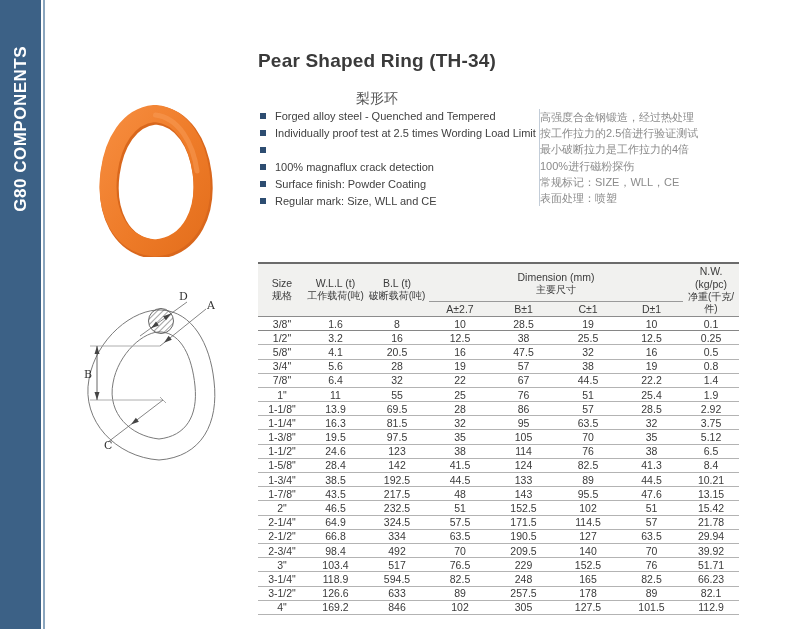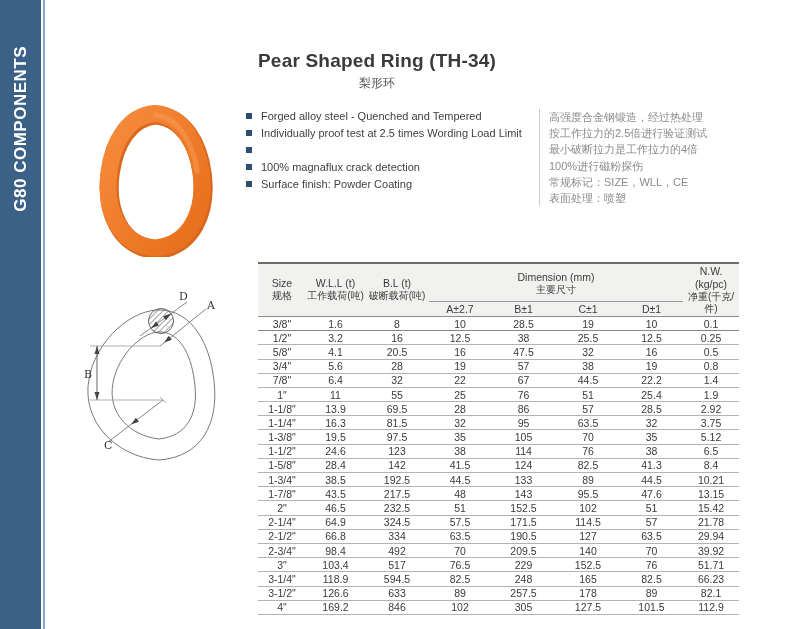--- a/index.html
+++ b/index.html
@@ -12,29 +12,29 @@
   .sidebar-text {
     position:absolute; top:46px; left:50%;
     transform:translateX(-50%) rotate(180deg);
     writing-mode:vertical-rl;
     color:#ffffff; font-size:17px; font-weight:bold; letter-spacing:0.5px; white-space:nowrap;
   }
 
   
   .title-block { position:absolute; left:258px; top:50px;text-align:center; }
   .title-block h1 { font-size:19px; font-weight:bold; color:#3a3a3a; letter-spacing:0.2px; }
-  .title-cn { margin-top:3px; font-size:12px; color:#565656; }
-
-  
-  .features { position:absolute; left:246px; top:108px; list-style:none; }
+  .title-cn { margin-top:18px; font-size:14px; color:#565656; }
+
+  
+  .features { position:absolute; left:260px; top:108px; list-style:none; }
   .features li { height:17px; line-height:17px; font-size:11px; color:#3f3f3f; white-space:nowrap; }
   .features .sq { display:inline-block; width:6px; height:6px; background:#2d4d71; margin-right:9px; position:relative; top:-1px; }
 
   
-  .cn-block { position:absolute; left:539px; top:109px; border-left:1px solid #c3cdd8; padding-left:9px; }
+  .cn-block { position:absolute; left:539px; top:109px; border-left:1px solid #c3cdd8; }
   .cn-line { height:16.2px; line-height:16.2px; font-size:11px; color:#8b8b8b; white-space:nowrap; }
 
   
   .photo { position:absolute; left:93px; top:103px; width:122px; height:154px; }
   .diagram { position:absolute; left:60px; top:283px; width:185px; height:225px; }
 
   
   .spec-table { position:absolute; left:258px; top:262px; width:481px; border-collapse:collapse; table-layout:fixed; border-top:2px solid #6b6b6b; }
   .spec-table th { background:#f1f1ef; font-weight:normal; color:#3b3b3b; font-size:10.5px; line-height:1.22; vertical-align:middle; border-bottom:1.4px solid #8c8c8c; padding:1px 0; }
   .spec-table th .cn { display:block; font-size:10px; }
@@ -76,20 +76,21 @@
     <h1>Pear Shaped Ring (TH-34)</h1>
     <div class="title-cn">梨形环</div>
   </div>
 
   <ul class="features">
       <li><span class="sq"></span><span>Forged alloy steel - Quenched and Tempered</span></li>
       <li><span class="sq"></span><span>Individually proof test at 2.5 times Wording Load Limit</span></li>
       <li><span class="sq"></span></li>
       <li><span class="sq"></span><span>100% magnaflux crack detection</span></li>
       <li><span class="sq"></span><span>Surface finish: Powder Coating</span></li>
+      <li><span class="sq"></span><span>Regular mark: Size, WLL and CE</span></li>
     </ul>
 
   <div class="cn-block">
       <div class="cn-line">高强度合金钢锻造，经过热处理</div>
       <div class="cn-line">按工作拉力的2.5倍进行验证测试</div>
       <div class="cn-line">最小破断拉力是工作拉力的4倍</div>
       <div class="cn-line">100%进行磁粉探伤</div>
       <div class="cn-line">常规标记：SIZE，WLL，CE</div>
       <div class="cn-line">表面处理：喷塑</div>
     </div>

